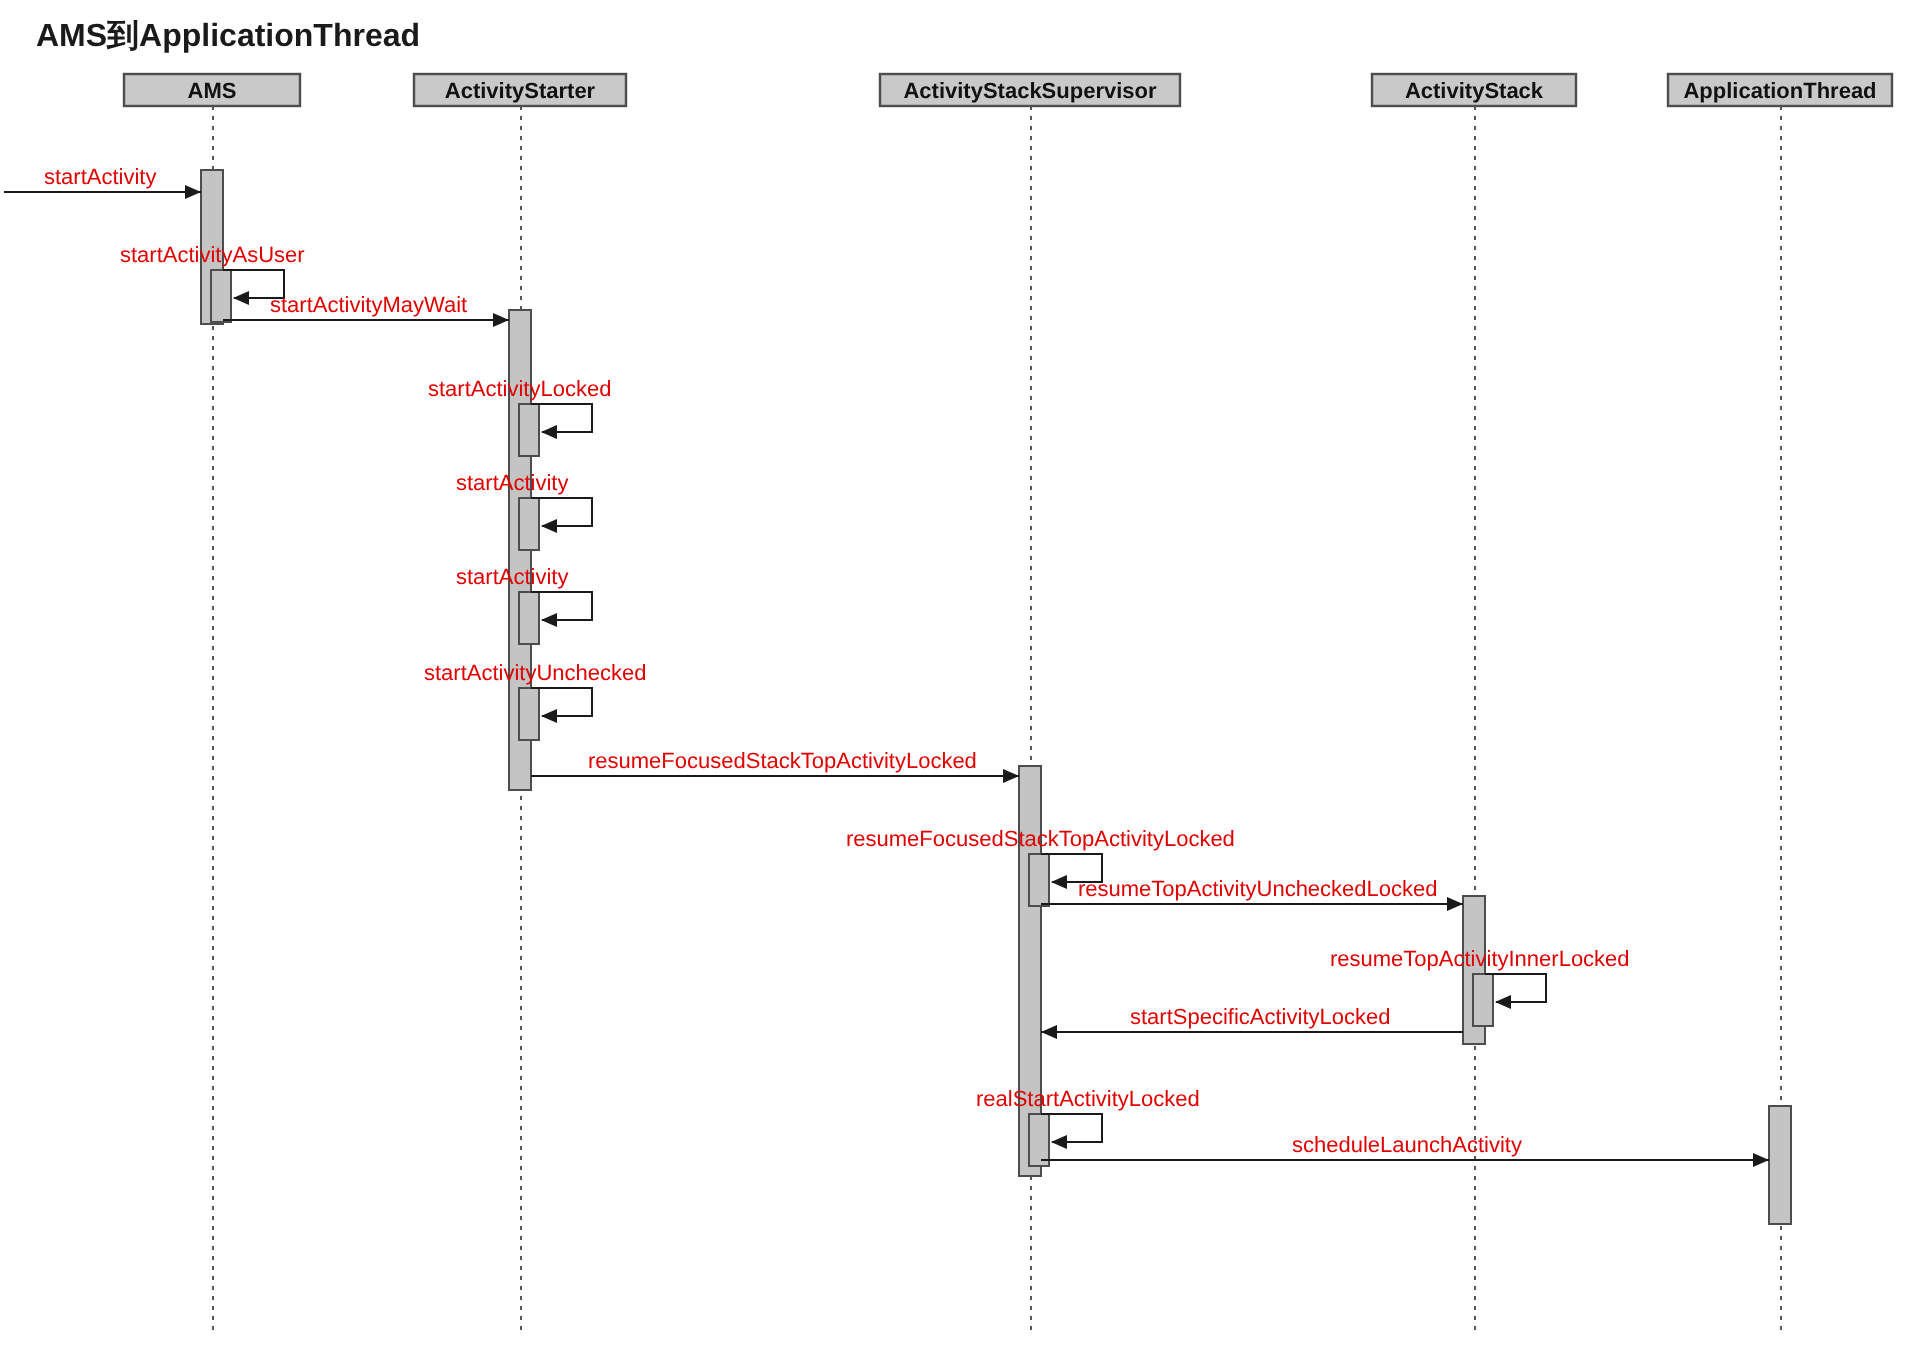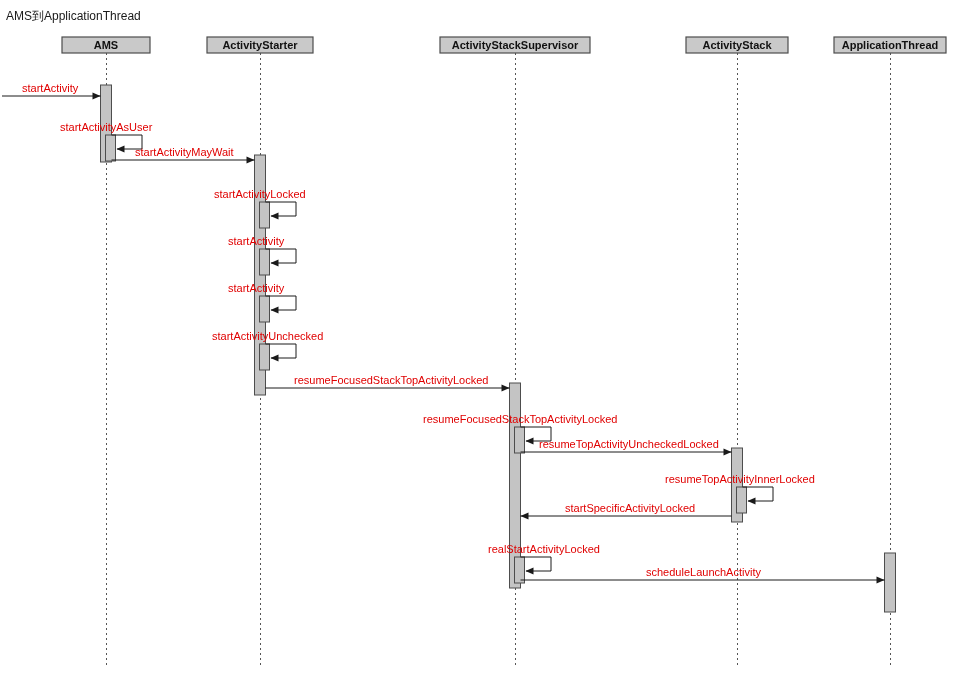--- a/index.html
+++ b/index.html
@@ -7,24 +7,24 @@
   body { font-family: "Liberation Sans", "DejaVu Sans", sans-serif; }
   .stage {
     position: relative;
     width: 958px;
     height: 685px;
     background: #ffffff;
     overflow: hidden;
   }
   .diagram-title {
     position: absolute;
-    left: 6px;
+    left: 18px;
     top: 8px;
-    font-size: 12px;
-    font-weight: normal;
+    font-size: 16px;
+    font-weight: bold;
     color: #1a1a1a;
     white-space: nowrap;
   }
   svg { position: absolute; left: 0; top: 0; display: block; }
   svg text { font-family: "Liberation Sans", "DejaVu Sans", sans-serif; }
 </style>
 </head>
 <body>
 
 <div class="stage">

